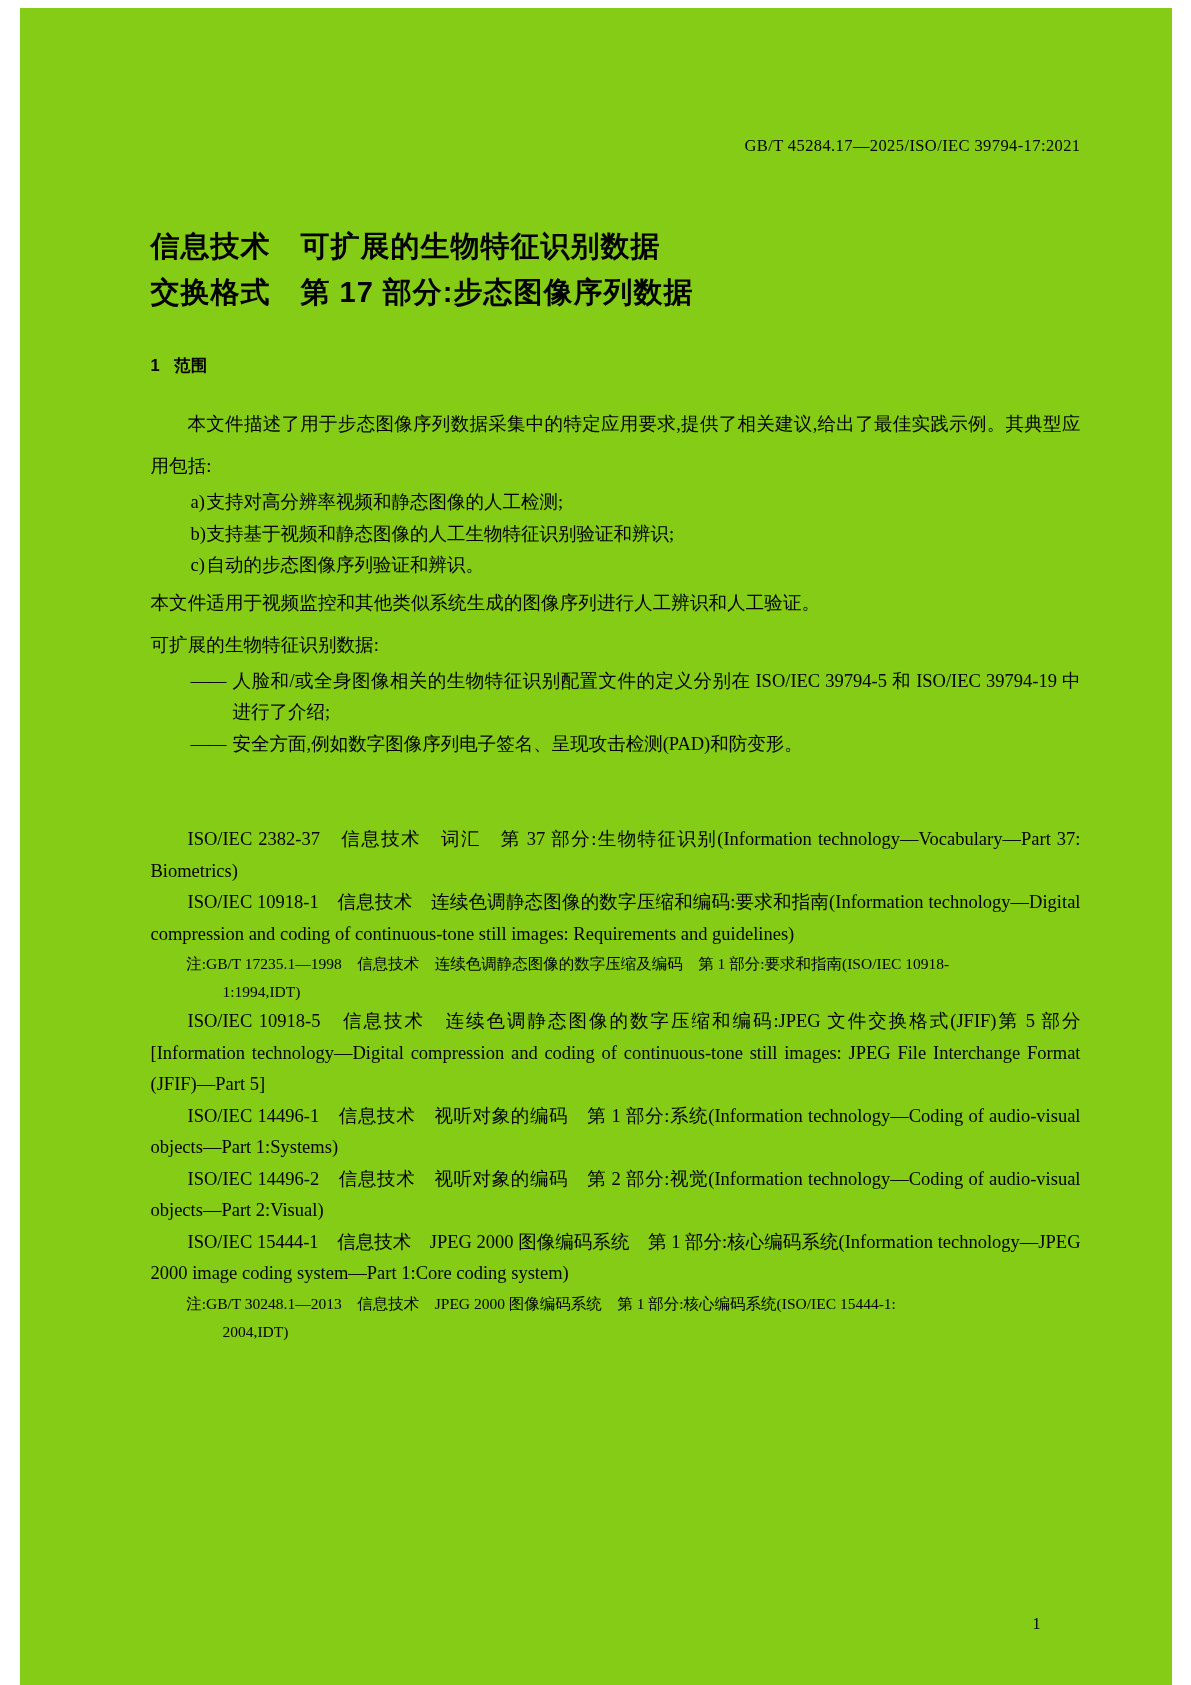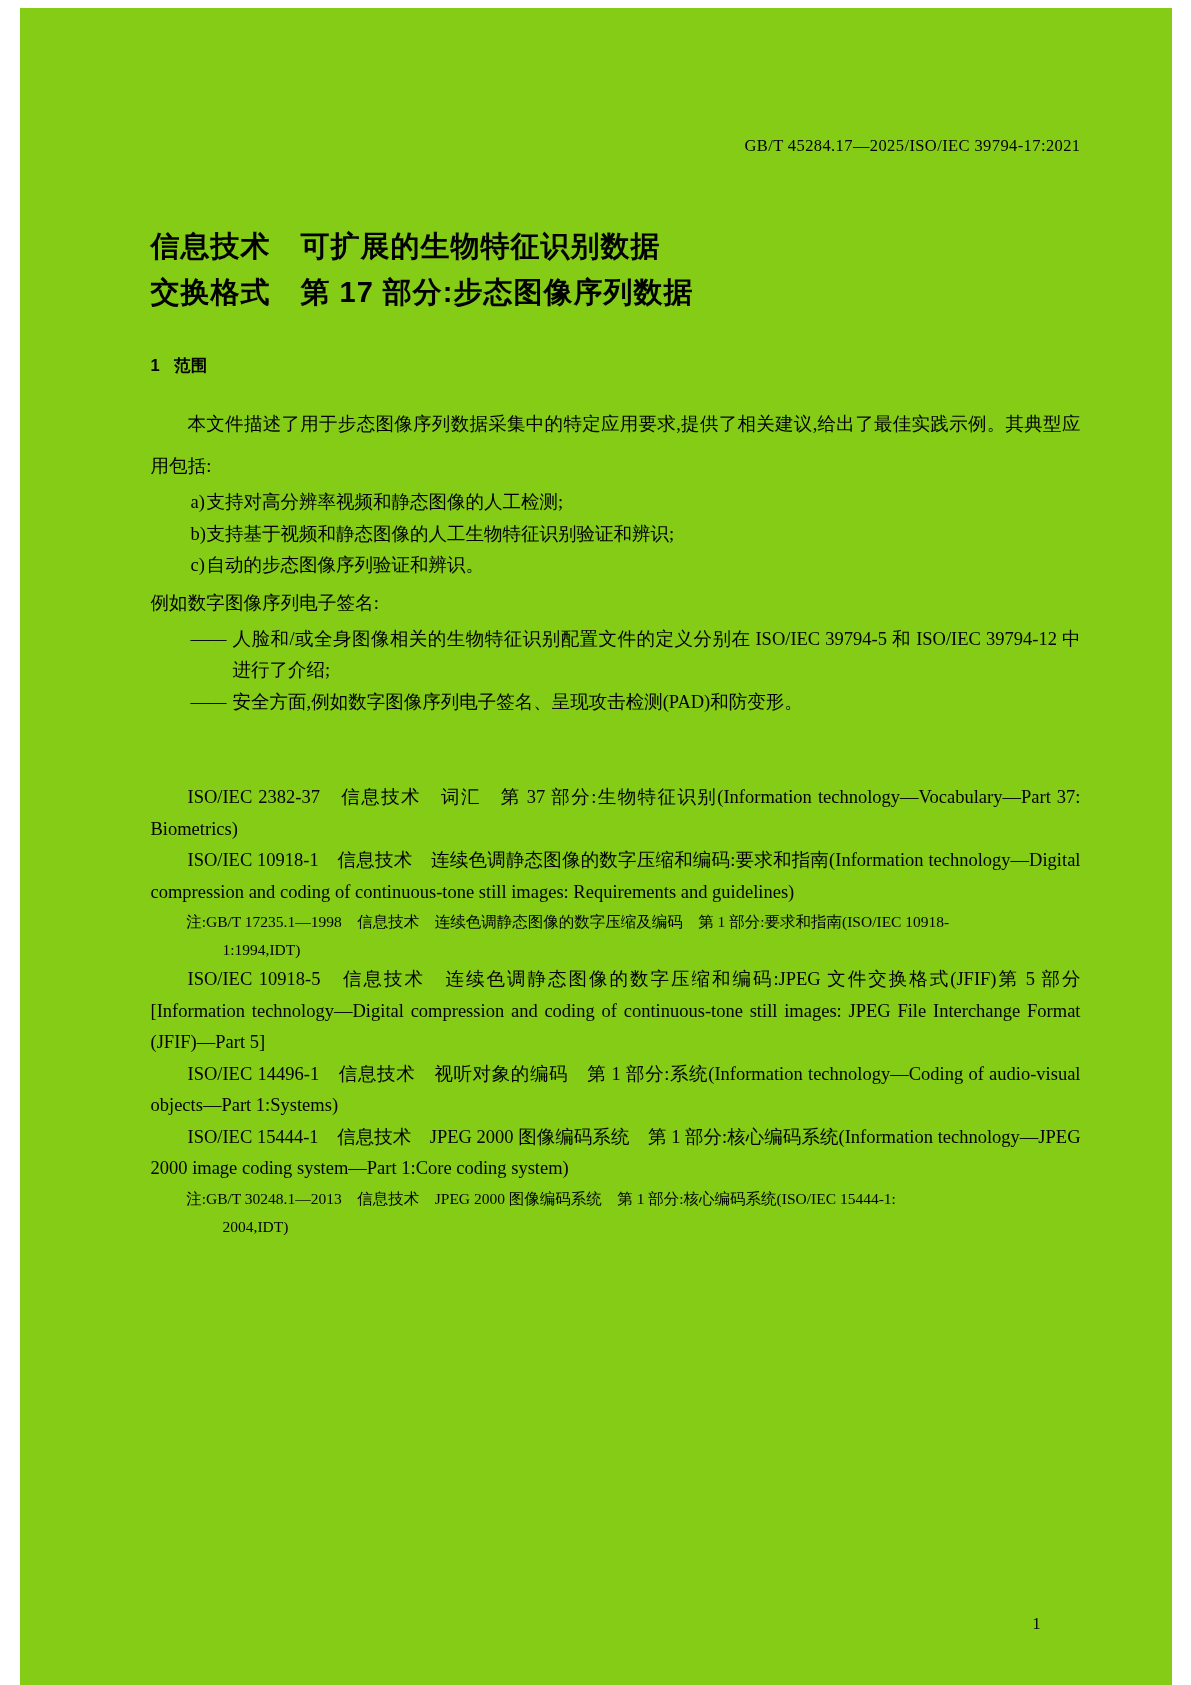--- a/index.html
+++ b/index.html
@@ -167,25 +167,26 @@
     </div>
     <div class="list-item">
       <span class="marker">b)</span>
       <span class="itemtext">支持基于视频和静态图像的人工生物特征识别验证和辨识;</span>
     </div>
     <div class="list-item">
       <span class="marker">c)</span>
       <span class="itemtext">自动的步态图像序列验证和辨识。</span>
     </div>
 
-    <div class="para">例如数字图像序列电子签名:</div>
+    <div class="para">本文件适用于视频监控和其他类似系统生成的图像序列进行人工辨识和人工验证。</div>
+    <div class="para">可扩展的生物特征识别数据:</div>
 
     <div class="dash-item">
       <span class="dash">——</span>
-      <span class="itemtext">人脸和/或全身图像相关的生物特征识别配置文件的定义分别在 ISO/IEC 39794-5 和 ISO/IEC 39794-12 中进行了介绍;</span>
+      <span class="itemtext">人脸和/或全身图像相关的生物特征识别配置文件的定义分别在 ISO/IEC 39794-5 和 ISO/IEC 39794-19 中进行了介绍;</span>
     </div>
     <div class="dash-item">
       <span class="dash">——</span>
       <span class="itemtext">安全方面,例如数字图像序列电子签名、呈现攻击检测(PAD)和防变形。</span>
     </div>
 
     <div class="gap-lg"></div>
 
 
     <div class="gap-md"></div>
@@ -194,20 +195,21 @@
     <div class="ref">ISO/IEC 2382-37　信息技术　词汇　第 37 部分:生物特征识别(Information technology—Vocabulary—Part 37: Biometrics)</div>
 
     <div class="ref">ISO/IEC 10918-1　信息技术　连续色调静态图像的数字压缩和编码:要求和指南(Information technology—Digital compression and coding of continuous-tone still images: Requirements and guidelines)</div>
     <div class="note">注:GB/T 17235.1—1998　信息技术　连续色调静态图像的数字压缩及编码　第 1 部分:要求和指南(ISO/IEC 10918-</div>
     <div class="note-cont">1:1994,IDT)</div>
 
     <div class="ref">ISO/IEC 10918-5　信息技术　连续色调静态图像的数字压缩和编码:JPEG 文件交换格式(JFIF)第 5 部分[Information technology—Digital compression and coding of continuous-tone still images: JPEG File Interchange Format (JFIF)—Part 5]</div>
 
     <div class="ref">ISO/IEC 14496-1　信息技术　视听对象的编码　第 1 部分:系统(Information technology—Coding of audio-visual objects—Part 1:Systems)</div>
 
+    <div class="ref">ISO/IEC 14496-2　信息技术　视听对象的编码　第 2 部分:视觉(Information technology—Coding of audio-visual objects—Part 2:Visual)</div>
 
     <div class="ref">ISO/IEC 15444-1　信息技术　JPEG 2000 图像编码系统　第 1 部分:核心编码系统(Information technology—JPEG 2000 image coding system—Part 1:Core coding system)</div>
     <div class="note">注:GB/T 30248.1—2013　信息技术　JPEG 2000 图像编码系统　第 1 部分:核心编码系统(ISO/IEC 15444-1:</div>
     <div class="note-cont">2004,IDT)</div>
 
   </div>
 
   <div class="page-number">1</div>
 
 </div>

